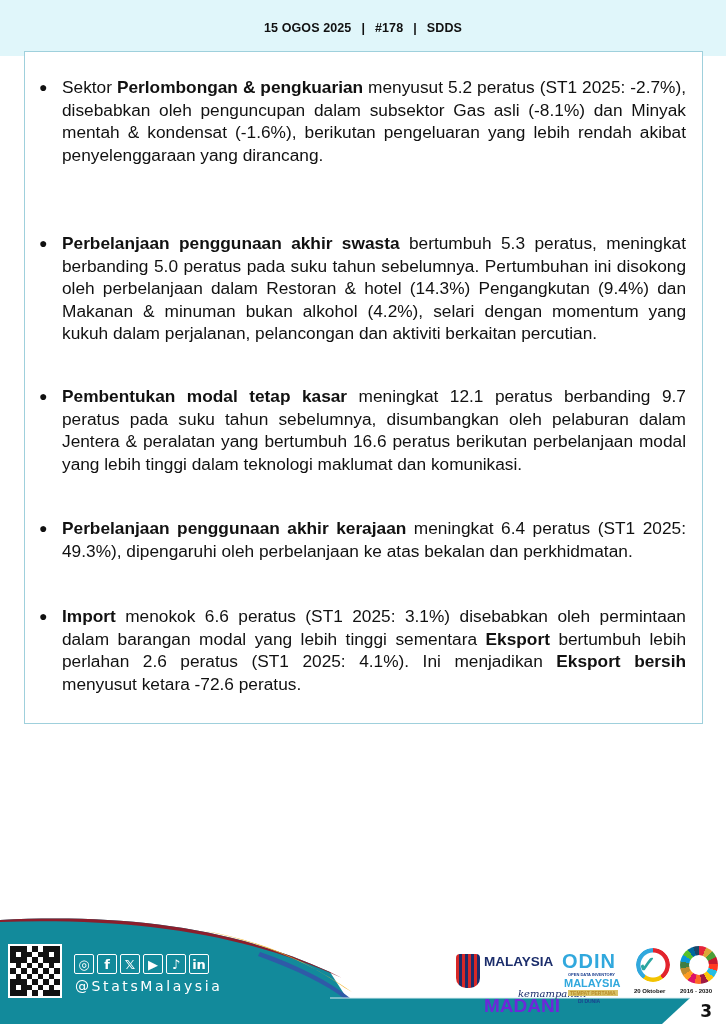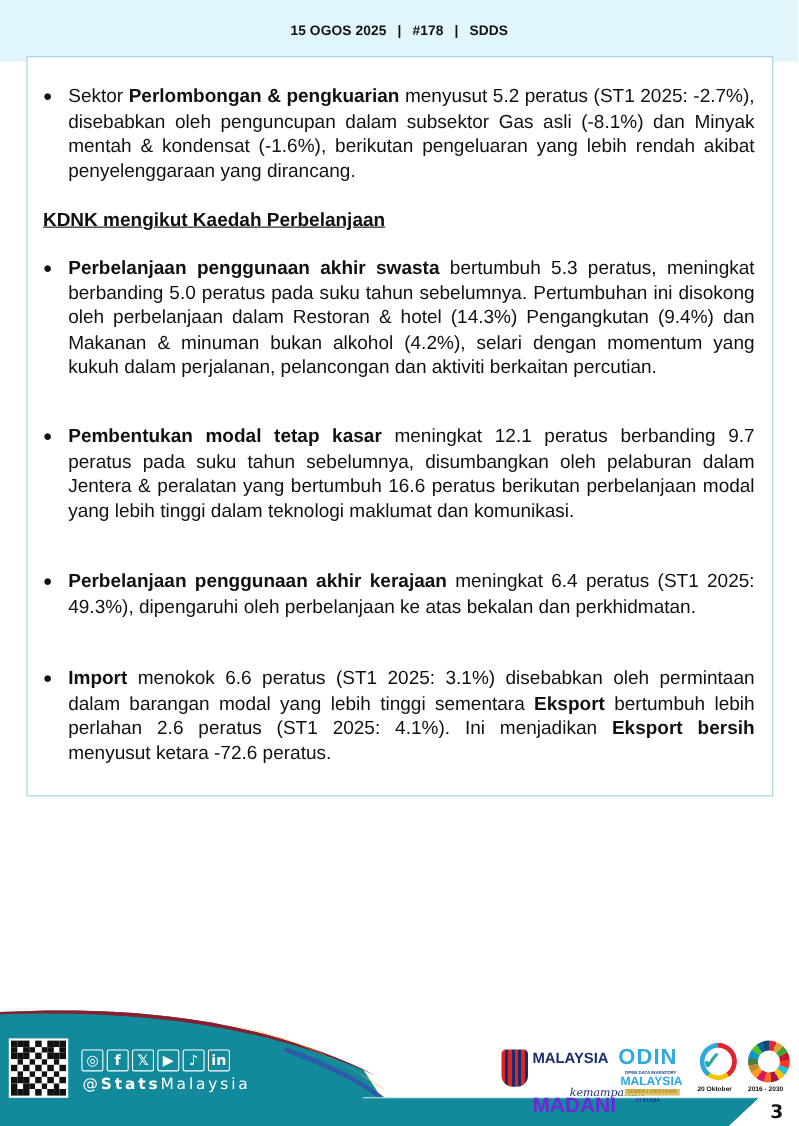--- a/index.html
+++ b/index.html
@@ -45,21 +45,21 @@
   .social-row { position: absolute; left: 74px; top: 42px; display: flex; gap: 3px; }
   .social-icon {
     width: 20px; height: 20px; border: 1.5px solid #fff; border-radius: 2px; color: #fff;
     font-weight: bold; font-size: 13px; display: flex; align-items: center; justify-content: center;
     font-family: "DejaVu Sans", sans-serif;
   }
   .handle {
     position: absolute; left: 75px; top: 66px; color: #fff; font-size: 14px; letter-spacing: 2.6px;
     font-family: "DejaVu Sans", sans-serif;
   }
-  .handle b { font-weight: bold; }
+  .handle b { font-weight: normal; }
   .issued-by {
     position: absolute; left: 6px; top: 90px; color: #f5c518; font-weight: bold; font-size: 14.2px;
     font-family: "DejaVu Sans", sans-serif; letter-spacing: 0.1px;
   }
   .page-num {
     position: absolute; right: 14px; top: 89px; font-weight: bold; font-size: 17px; color: #111;
     font-family: "DejaVu Sans", sans-serif;
   }
 
   .logo { position: absolute; top: 30px; height: 60px; }
@@ -126,21 +126,20 @@
   <span>SDDS</span>
 </div>
 
 <div class="content-box">
 
   <div class="bullet" style="top:24px;">
     <span class="dot">●</span>
     <span class="txt"><span>Sektor </span><b>Perlombongan &amp; pengkuarian</b><span> menyusut 5.2 peratus (ST1 2025: -2.7%), disebabkan oleh penguncupan dalam subsektor Gas asli (-8.1%) dan Minyak mentah &amp; kondensat (-1.6%), berikutan pengeluaran yang lebih rendah akibat penyelenggaraan yang dirancang.</span></span>
   </div>
 
-  <div class="section-heading">KDNK mengikut Kaedah Perbelanjaan</div>
 
   <div class="bullet" style="top:180px;">
     <span class="dot">●</span>
     <span class="txt"><b>Perbelanjaan penggunaan akhir swasta</b><span> bertumbuh 5.3 peratus, meningkat berbanding 5.0 peratus pada suku tahun sebelumnya. Pertumbuhan ini disokong oleh perbelanjaan dalam Restoran &amp; hotel (14.3%) Pengangkutan (9.4%) dan Makanan &amp; minuman bukan alkohol (4.2%), selari dengan momentum yang kukuh dalam perjalanan, pelancongan dan aktiviti berkaitan percutian.</span></span>
   </div>
 
   <div class="bullet" style="top:333px;">
     <span class="dot">●</span>
     <span class="txt"><b>Pembentukan modal tetap kasar</b><span> meningkat 12.1 peratus berbanding 9.7 peratus pada suku tahun sebelumnya, disumbangkan oleh pelaburan dalam Jentera &amp; peralatan yang bertumbuh 16.6 peratus berikutan perbelanjaan modal yang lebih tinggi dalam teknologi maklumat dan komunikasi.</span></span>
   </div>

